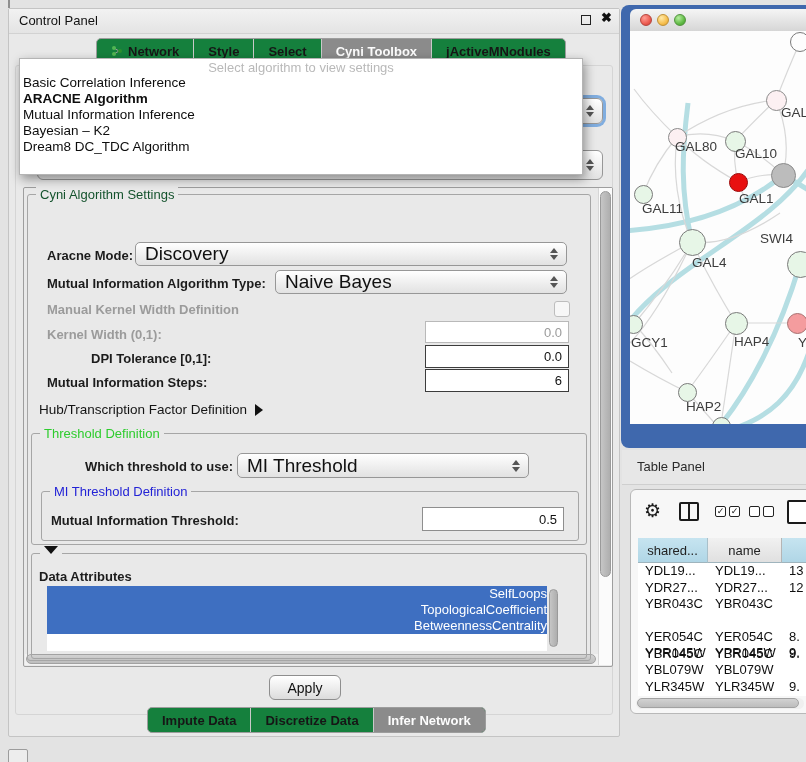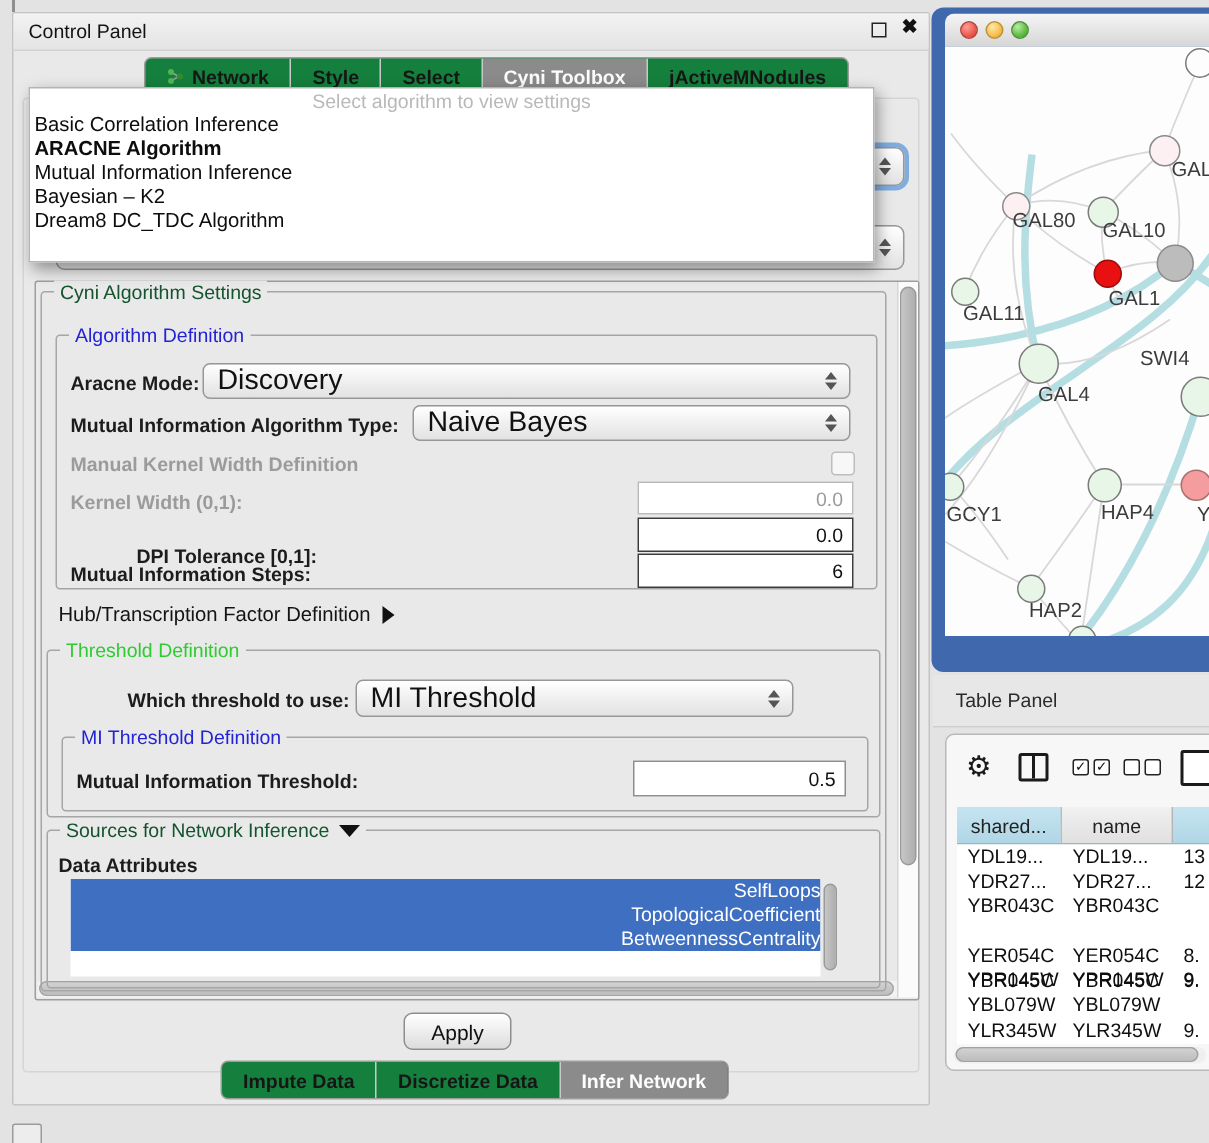--- a/index.html
+++ b/index.html
@@ -148,44 +148,41 @@
     </div>
     <div class="abs" style="left:1px;bottom:1px;width:573px;height:11px;background:#f2f2f2;">
       <div class="sb-thumb-h" style="left:1px;top:0;width:570px;height:10px;"></div>
     </div>
   </div>
 
   <div class="group" style="left:18px;top:185px;width:562px;height:465px;">
     <span class="legend black">Cyni Algorithm Settings</span>
   </div>
 
-  <div class="group" style="left:28px;top:214px;width:546px;height:168px;">
-    <span class="legend blue">Algorithm Definition</span>
-  </div>
   <span class="lbl abs" style="left:38px;top:239px;">Aracne Mode:</span>
   <div class="combo" style="left:126px;top:233px;width:432px;height:24px;">
     <span>Discovery</span>
     <span class="arrows">
         <i class="tri-up"></i>
         <i class="tri-dn"></i>
       </span>
   </div>
   <span class="lbl abs" style="left:38px;top:267px;">Mutual Information Algorithm Type:</span>
   <div class="combo" style="left:266px;top:261px;width:292px;height:24px;">
     <span>Naive Bayes</span>
     <span class="arrows">
         <i class="tri-up"></i>
         <i class="tri-dn"></i>
       </span>
   </div>
   <span class="lbl dis abs" style="left:38px;top:293px;">Manual Kernel Width Definition</span>
   <span class="abs" style="left:545px;top:292px;width:14px;height:14px;border:1px solid #bdbdbd;border-radius:3px;background:#f7f7f7;"></span>
   <span class="lbl dis abs" style="left:38px;top:318px;font-weight:bold;">Kernel Width (0,1):</span>
   <div class="tfield dis" style="left:416px;top:312px;width:144px;height:22px;">0.0</div>
-  <span class="lbl abs" style="left:38px;top:354px;padding-left:44px;">DPI Tolerance [0,1]:</span>
+  <span class="lbl abs" style="left:38px;top:342px;padding-left:44px;">DPI Tolerance [0,1]:</span>
   <div class="tfield" style="left:416px;top:336px;width:144px;height:23px;">0.0</div>
   <span class="lbl abs" style="left:38px;top:366px;">Mutual Information Steps:</span>
   <div class="tfield" style="left:416px;top:360px;width:144px;height:23px;">6</div>
 
   <div class="abs" style="left:30px;top:393px;display:flex;align-items:center;gap:8px;">
     <span style="font-size:13.5px;color:#141414;">Hub/Transcription Factor Definition</span>
     <span style="width:0;height:0;border-top:6px solid transparent;border-bottom:6px solid transparent;border-left:8px solid #111;"></span>
   </div>
 
   <div class="group" style="left:22px;top:424px;width:554px;height:110px;">
@@ -200,21 +197,20 @@
       </span>
   </div>
   <div class="group" style="left:32px;top:482px;width:536px;height:48px;">
     <span class="legend blue">MI Threshold Definition</span>
   </div>
   <span class="lbl abs" style="left:42px;top:504px;">Mutual Information Threshold:</span>
   <div class="tfield" style="left:413px;top:498px;width:142px;height:24px;border-color:#8e8e8e;">0.5</div>
 
   <div class="group" style="left:22px;top:544px;width:554px;height:104px;">
     <span class="legend black" style="display:flex;align-items:center;gap:6px;">
-      <span>Sources for Network Inference</span>
       <span style="width:0;height:0;border-left:7px solid transparent;border-right:7px solid transparent;border-top:8px solid #111;"></span>
     </span>
   </div>
   <span class="lbl abs" style="left:30px;top:560px;">Data Attributes</span>
   <div class="abs" style="left:38px;top:577px;width:500px;height:65px;background:#fff;overflow:hidden;text-align:right;">
     <div class="attr-item">SelfLoops</div>
     <div class="attr-item">TopologicalCoefficient</div>
     <div class="attr-item">BetweennessCentrality</div>
   </div>
   <div class="sb-thumb" style="left:540px;top:580px;width:9px;height:58px;"></div>

